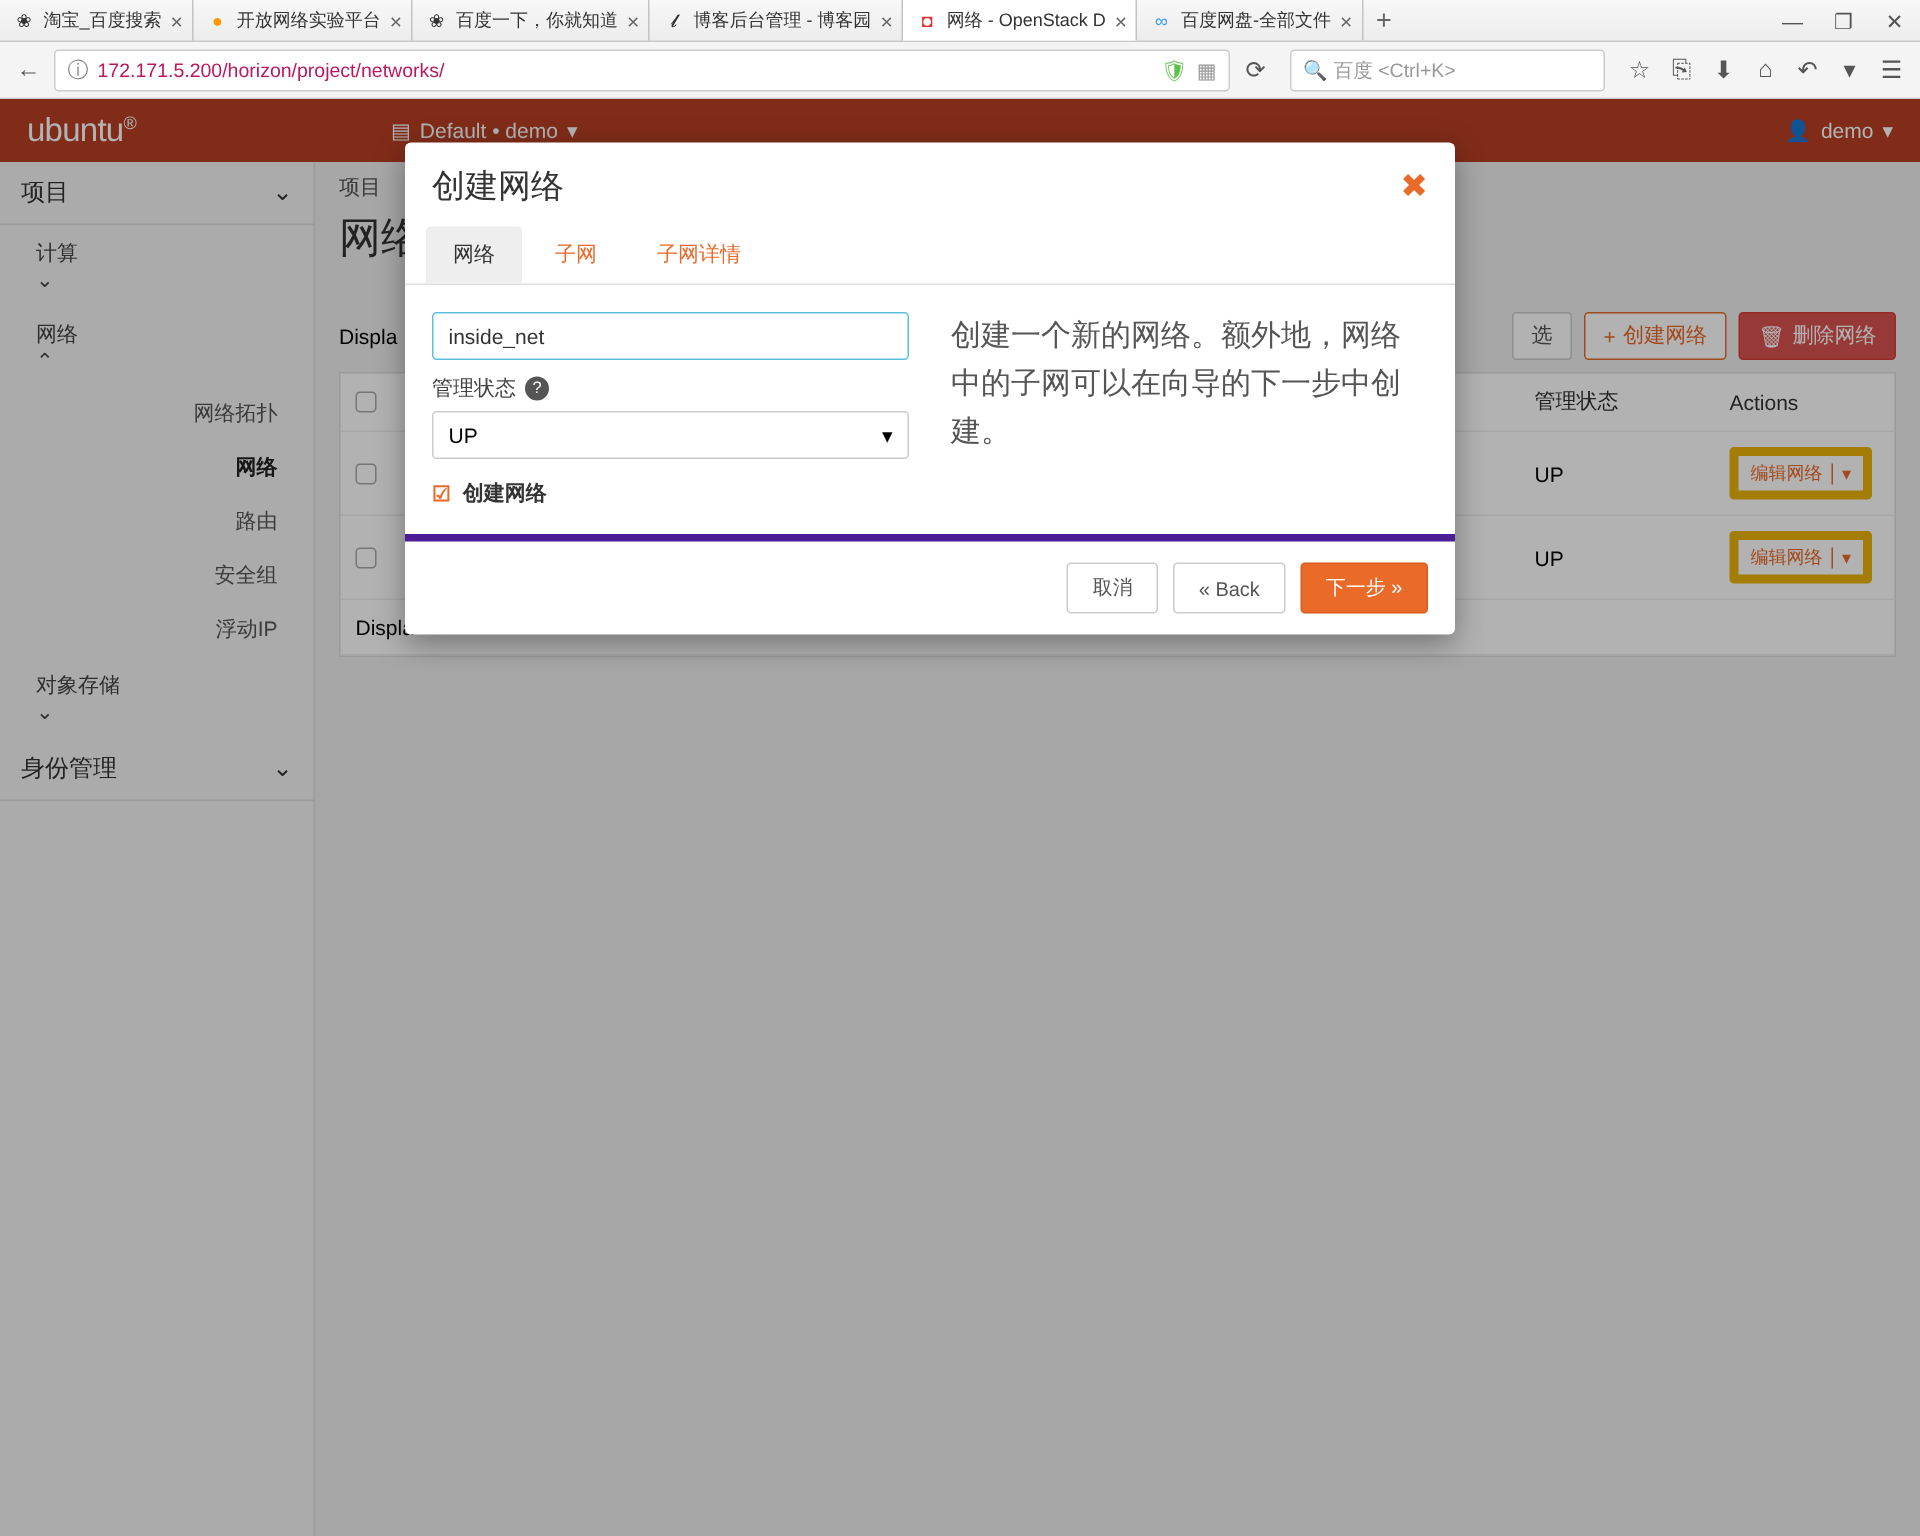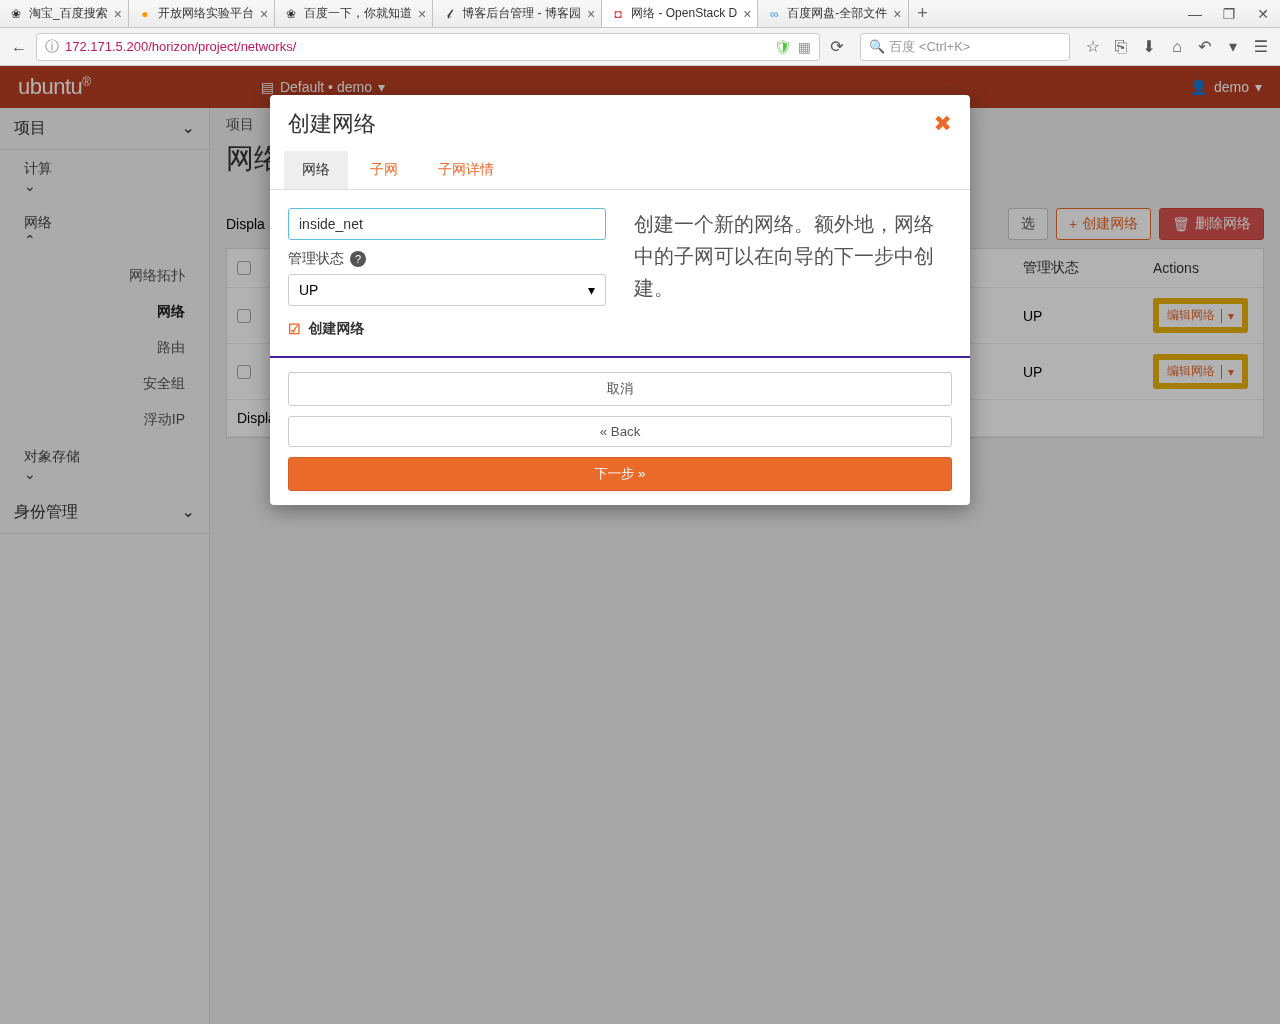--- a/index.html
+++ b/index.html
@@ -68,21 +68,21 @@
 .mtab { padding:10px 18px; color:#ea6a2a; cursor:pointer; }
 .mtab.active { background:#eee; color:#333; border-radius:3px 3px 0 0;}
 .modal-body { display:flex; padding:18px; gap:28px;}
 .form-col { flex:1; }
 .desc-col { flex:1; color:#555; font-size:20px; line-height:1.6;}
 .flabel { color:#444; font-size:14px; margin:10px 0 6px; display:flex; align-items:center; gap:6px;}
 .finput { width:100%; padding:7px 10px; border:1px solid #5bc0de; border-radius:3px; background:#fff; font-size:14px; color:#333;}
 .fselect { width:100%; padding:7px 10px; border:1px solid #ccc; border-radius:3px; display:flex; justify-content:space-between; align-items:center; cursor:pointer;}
 .fcheck { display:flex; align-items:center; gap:8px; color:#333; margin-top:14px; font-weight:bold;}
 .fcheck .chk { color:#ea6a2a; font-size:14px; }
-.modal-foot { padding:14px 18px; border-top:2px solid #4c1d95; display:flex; justify-content:flex-end; gap:10px;flex-direction:column;}
+.modal-foot { padding:14px 18px; border-top:5px solid #4c1d95; display:flex; justify-content:flex-end; gap:10px;}
 .mbtn { padding:7px 16px; border:1px solid #ccc; background:#fff; border-radius:3px; cursor:pointer; color:#555;}
 .mbtn.primary { background:#ea6a2a; color:#fff; border-color:#d75c1e; }
 .help-icon { width:16px; height:16px; border-radius:50%; background:#555; color:#fff; display:inline-flex; align-items:center; justify-content:center; font-size:11px; }
 </style>
 </head>
 <body>
 
 <div class="browser-tabs">
   <div class="tab">
       <span class="favicon">❀</span>

